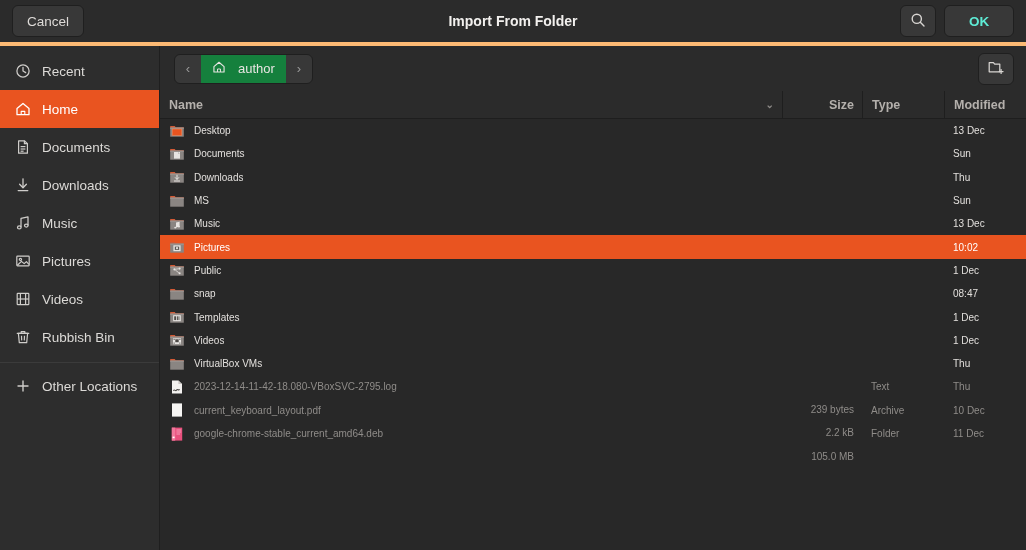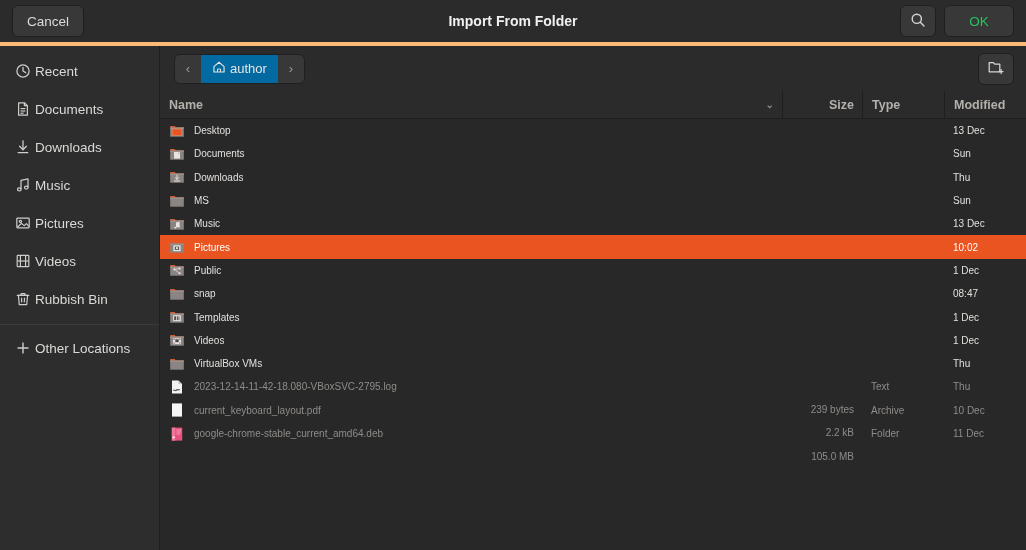--- a/index.html
+++ b/index.html
@@ -76,39 +76,39 @@
     border-radius: 6px;
     color: #dedbd8;
     font-size: 13.5px;
     font-family: "Liberation Sans", sans-serif;
     height: 32px;
     padding: 0 14px;
     display: flex; align-items: center; justify-content: center;
     position: relative; z-index: 2;
     cursor: default;
   }
-  .btn.ok { min-width: 70px; color: #22c55e; }
+  .btn.ok { min-width: 70px; color: #5eead4; font-weight: bold; }
   .hb-right { margin-left: auto; display: flex; gap: 8px; align-items: center; position: relative; z-index: 2; }
   .btn.icon-btn { width: 36px; padding: 0; }
 
   
   .body { flex: 1; display: flex; min-height: 0; }
 
   
   .sidebar {
     width: 160px; flex: 0 0 160px;
     background: #2d2d2d;
     border-right: 1px solid #1f1f1f;
     padding-top: 6px;
     display: flex; flex-direction: column;
   }
   .side-item {
     height: 38px;
     display: flex; align-items: center;
-    gap: 4px; padding: 0 14px;
+    gap: 11px; padding: 0 14px;
     color: #dcdad7; font-size: 13.5px;
     cursor: default;
   }
   .side-item.active { background: #e95420; color: #ffffff; }
   .side-icon {
     width: 17px; height: 17px; flex: 0 0 17px;
     display: flex; align-items: center; justify-content: center;
   }
   .side-icon svg { display: block; }
   .side-sep {
@@ -131,22 +131,22 @@
     border: 1px solid #1f1f1f;
     border-radius: 6px;
     overflow: hidden;
   }
   .path-nav {
     width: 26px; display: flex; align-items: center; justify-content: center;
     color: #9a9a9a; font-size: 13px;
     cursor: default;
   }
   .path-crumb {
-    background: #0369a1;
-    display: flex; align-items: center; gap: 4px;
+    background: #15803d;
+    display: flex; align-items: center; gap: 12px;
     padding: 0 11px;
     color: #e7e5e2; font-size: 13px;
     cursor: default;
   }
   .new-folder-btn { margin-left: auto; }
 
   
   .col-header {
     height: 28px; flex: 0 0 28px;
     display: flex; align-items: center;
@@ -214,20 +214,29 @@
       <div id="sidebar-items">
           <div class="side-item">
             <span class="side-icon">
               <svg width="16" height="16" viewBox="0 0 16 16" fill="none" stroke="#cfcdca" stroke-width="1.25">
                 <circle cx="8" cy="8" r="6.1"></circle>
                 <polyline points="8,4.3 8,8 10.7,9.6" stroke-linecap="round"></polyline>
               </svg>
             </span>
             <span>Recent</span>
           </div>
+          <div class="side-item active">
+            <span class="side-icon">
+              <svg width="16" height="16" viewBox="0 0 16 16" fill="none" stroke="#ffffff" stroke-width="1.3" stroke-linejoin="round">
+                <path d="M2 7.5 8 2.4l6 5.1v6.2H2z"></path>
+                <path d="M6.2 13.7v-3.3h3.6v3.3" stroke-width="1.1"></path>
+              </svg>
+            </span>
+            <span>Home</span>
+          </div>
           <div class="side-item">
             <span class="side-icon">
               <svg width="16" height="16" viewBox="0 0 16 16" fill="none" stroke="#cfcdca" stroke-width="1.2" stroke-linejoin="round">
                 <path d="M3.6 1.8h6l2.8 2.8v9.6H3.6z"></path>
                 <path d="M9.4 1.8v2.9h3"></path>
                 <line x1="5.6" y1="7.6" x2="10.4" y2="7.6"></line>
                 <line x1="5.6" y1="10" x2="10.4" y2="10"></line>
                 <line x1="5.6" y1="12.2" x2="8.6" y2="12.2"></line>
               </svg>
             </span>

